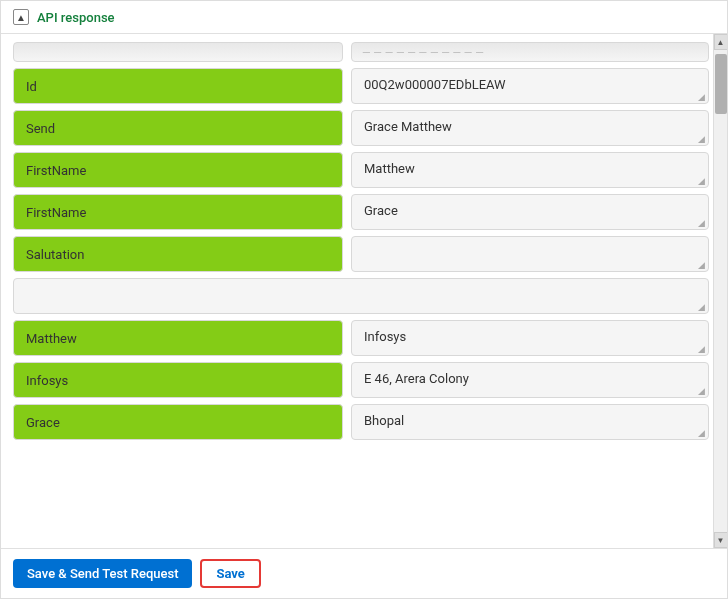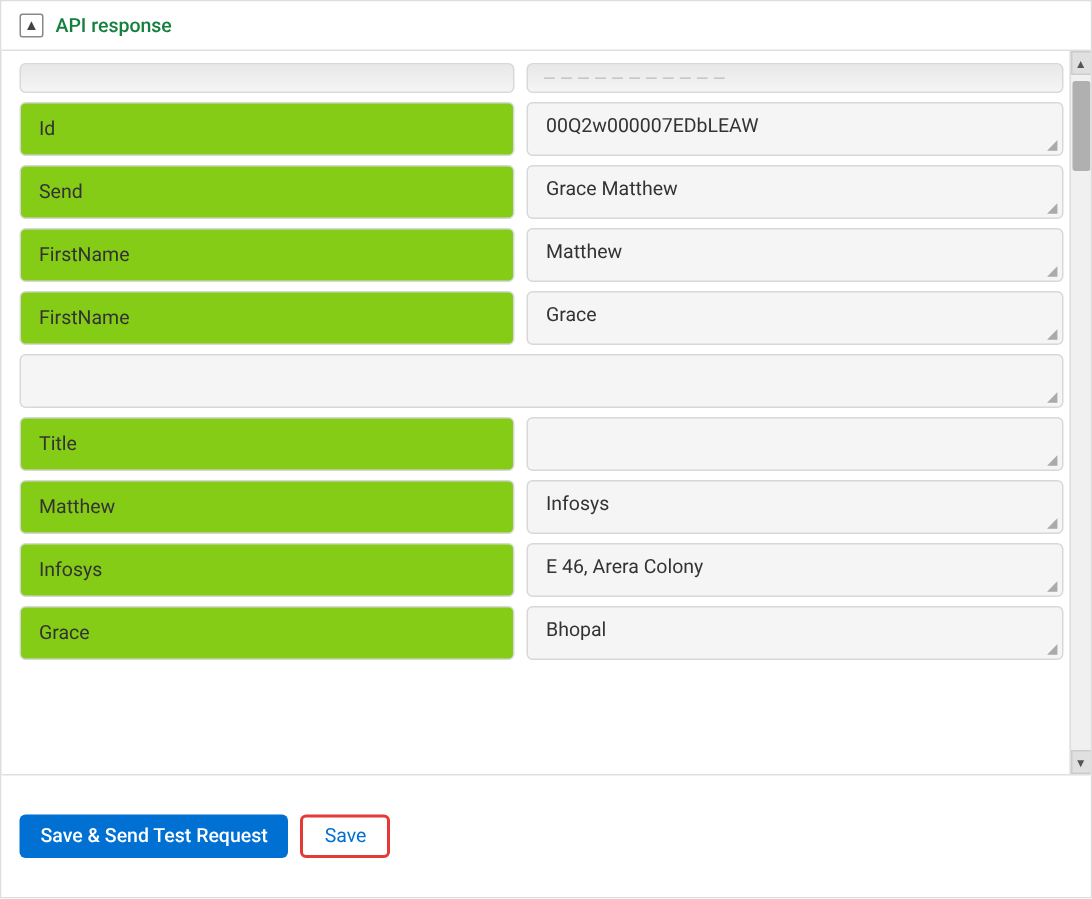--- a/index.html
+++ b/index.html
@@ -174,21 +174,21 @@
       border-radius: 4px;
       display: flex;
       align-items: center;
       padding: 0 10px;
       color: #888;
       font-size: 12px;
       overflow: hidden;
     }
 
     .footer {
-      padding: 26px 12px;
+      padding: 10px 12px;
       border-top: 1px solid #e0e0e0;
       background: #fff;
       display: flex;
       gap: 8px;
       align-items: center;
     }
 
     .btn-primary {
       background: #0070d2;
       color: #fff;
@@ -201,21 +201,21 @@
     }
 
     .btn-secondary {
       background: #fff;
       color: #0070d2;
       border: 2px solid #e53935;
       border-radius: 4px;
       padding: 5px 14px;
       font-size: 13px;
       cursor: pointer;
-      font-weight: 400;
+      font-weight: 700;
     }
 
     .content::-webkit-scrollbar {
       display: none;
     }
   </style>
 </head>
 <body>
 
 <div class="container">
@@ -246,26 +246,26 @@
           </div>
           <div class="field-row">
             <div class="field-label-box">FirstName</div>
             <div class="field-value-box">Matthew<span class="resize-handle">◢</span></div>
           </div>
           <div class="field-row">
             <div class="field-label-box">FirstName</div>
             <div class="field-value-box">Grace<span class="resize-handle">◢</span></div>
           </div>
           <div class="field-row">
+            <div class="field-label-box">Salutation</div>
             <div class="field-value-box">
               <span class="resize-handle">◢</span>
             </div>
           </div>
           <div class="field-row">
-            <div class="field-label-box">Title</div>
             <div class="field-value-box">
               <span class="resize-handle">◢</span>
             </div>
           </div>
           <div class="field-row">
             <div class="field-label-box">Matthew</div>
             <div class="field-value-box">Infosys<span class="resize-handle">◢</span></div>
           </div>
           <div class="field-row">
             <div class="field-label-box">Infosys</div>

